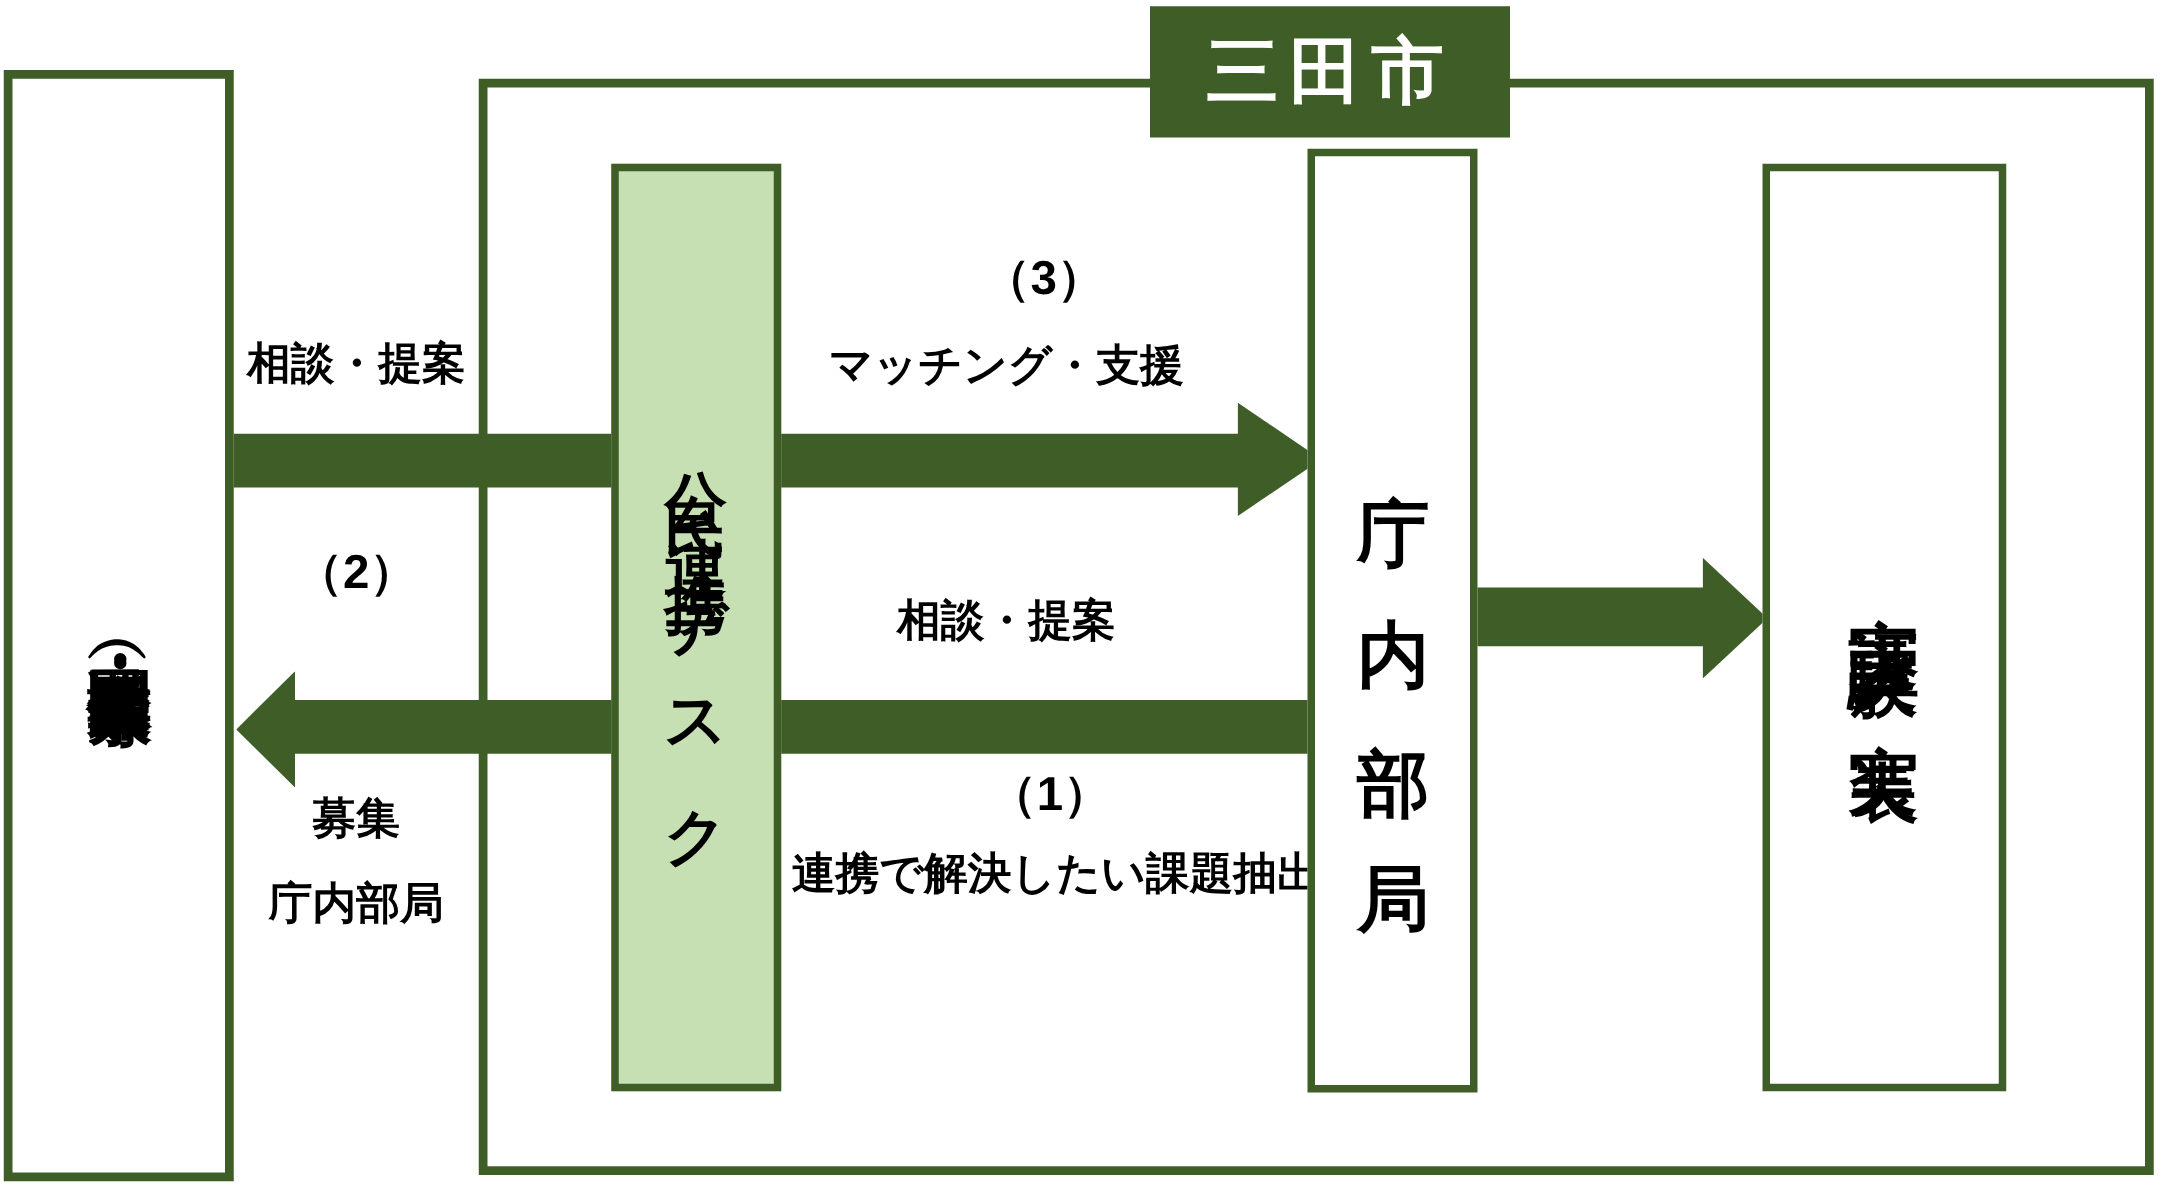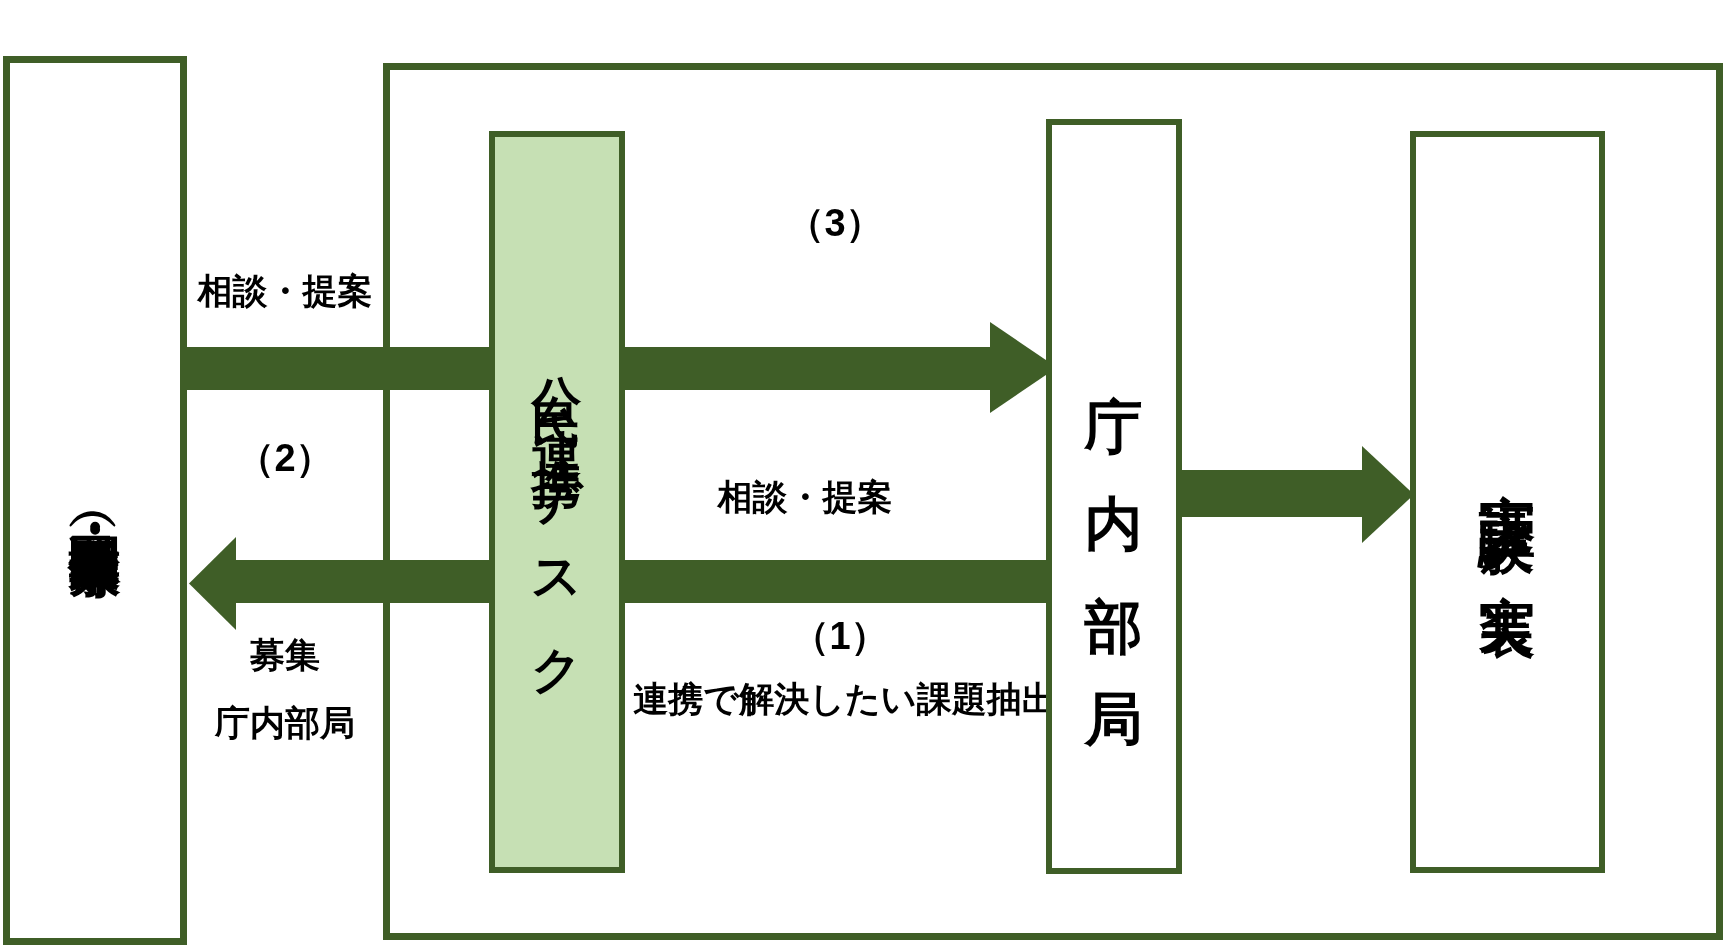--- a/index.html
+++ b/index.html
@@ -127,39 +127,43 @@
 
   <div id="outer-frame"></div>
 
   <div id="arrow1-shaft" class="arrow-part"></div>
   <div id="arrow1-head" class="arrow-part"></div>
   <div id="arrow2-shaft" class="arrow-part"></div>
   <div id="arrow2-head" class="arrow-part"></div>
   <div id="arrow3-shaft" class="arrow-part"></div>
   <div id="arrow3-head" class="arrow-part"></div>
 
+  <div id="city-plate">
+    <span>三田市</span>
+  </div>
 
   <div id="private-box" class="box">
     <span class="vtext">民間（企業・団体・大学等）</span>
   </div>
 
   <div id="desk-box" class="box">
     <span class="vtext">公民連携デスク</span>
   </div>
 
   <div id="internal-box" class="box">
     <span class="vtext">庁内部局</span>
   </div>
 
   <div id="impl-box" class="box">
     <span class="vtext">実証実験／実装</span>
   </div>
 
   <div id="lbl-consult-top" class="lbl">相談・提案</div>
   <div id="lbl-step3-num" class="lbl">（3）</div>
+  <div id="lbl-step3-text" class="lbl">マッチング・支援</div>
   <div id="lbl-step2-num" class="lbl">（2）</div>
   <div id="lbl-consult-mid" class="lbl">相談・提案</div>
   <div id="lbl-step1-num" class="lbl">（1）</div>
   <div id="lbl-recruit" class="lbl">募集</div>
   <div id="lbl-step1-text" class="lbl">連携で解決したい課題抽出</div>
   <div id="lbl-info" class="lbl">庁内部局</div>
 
 </div>
 
 </body></html>

